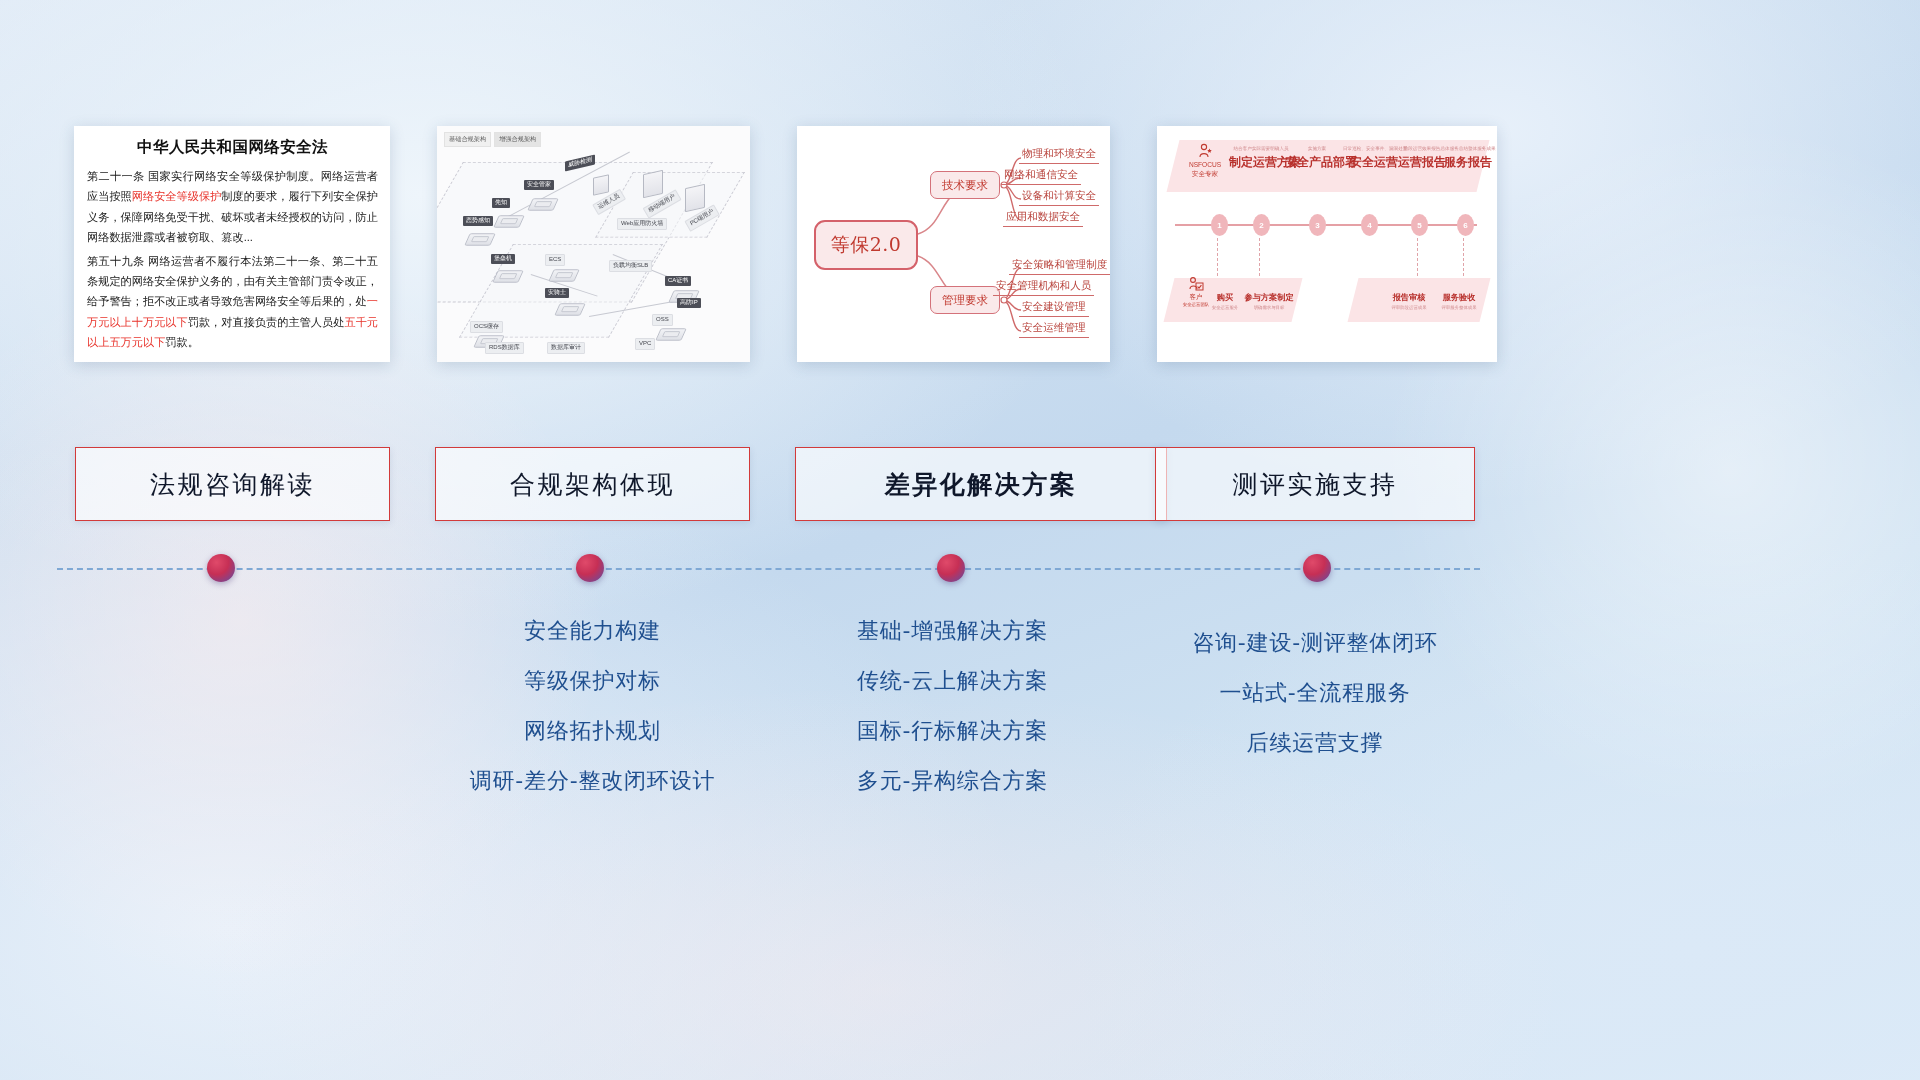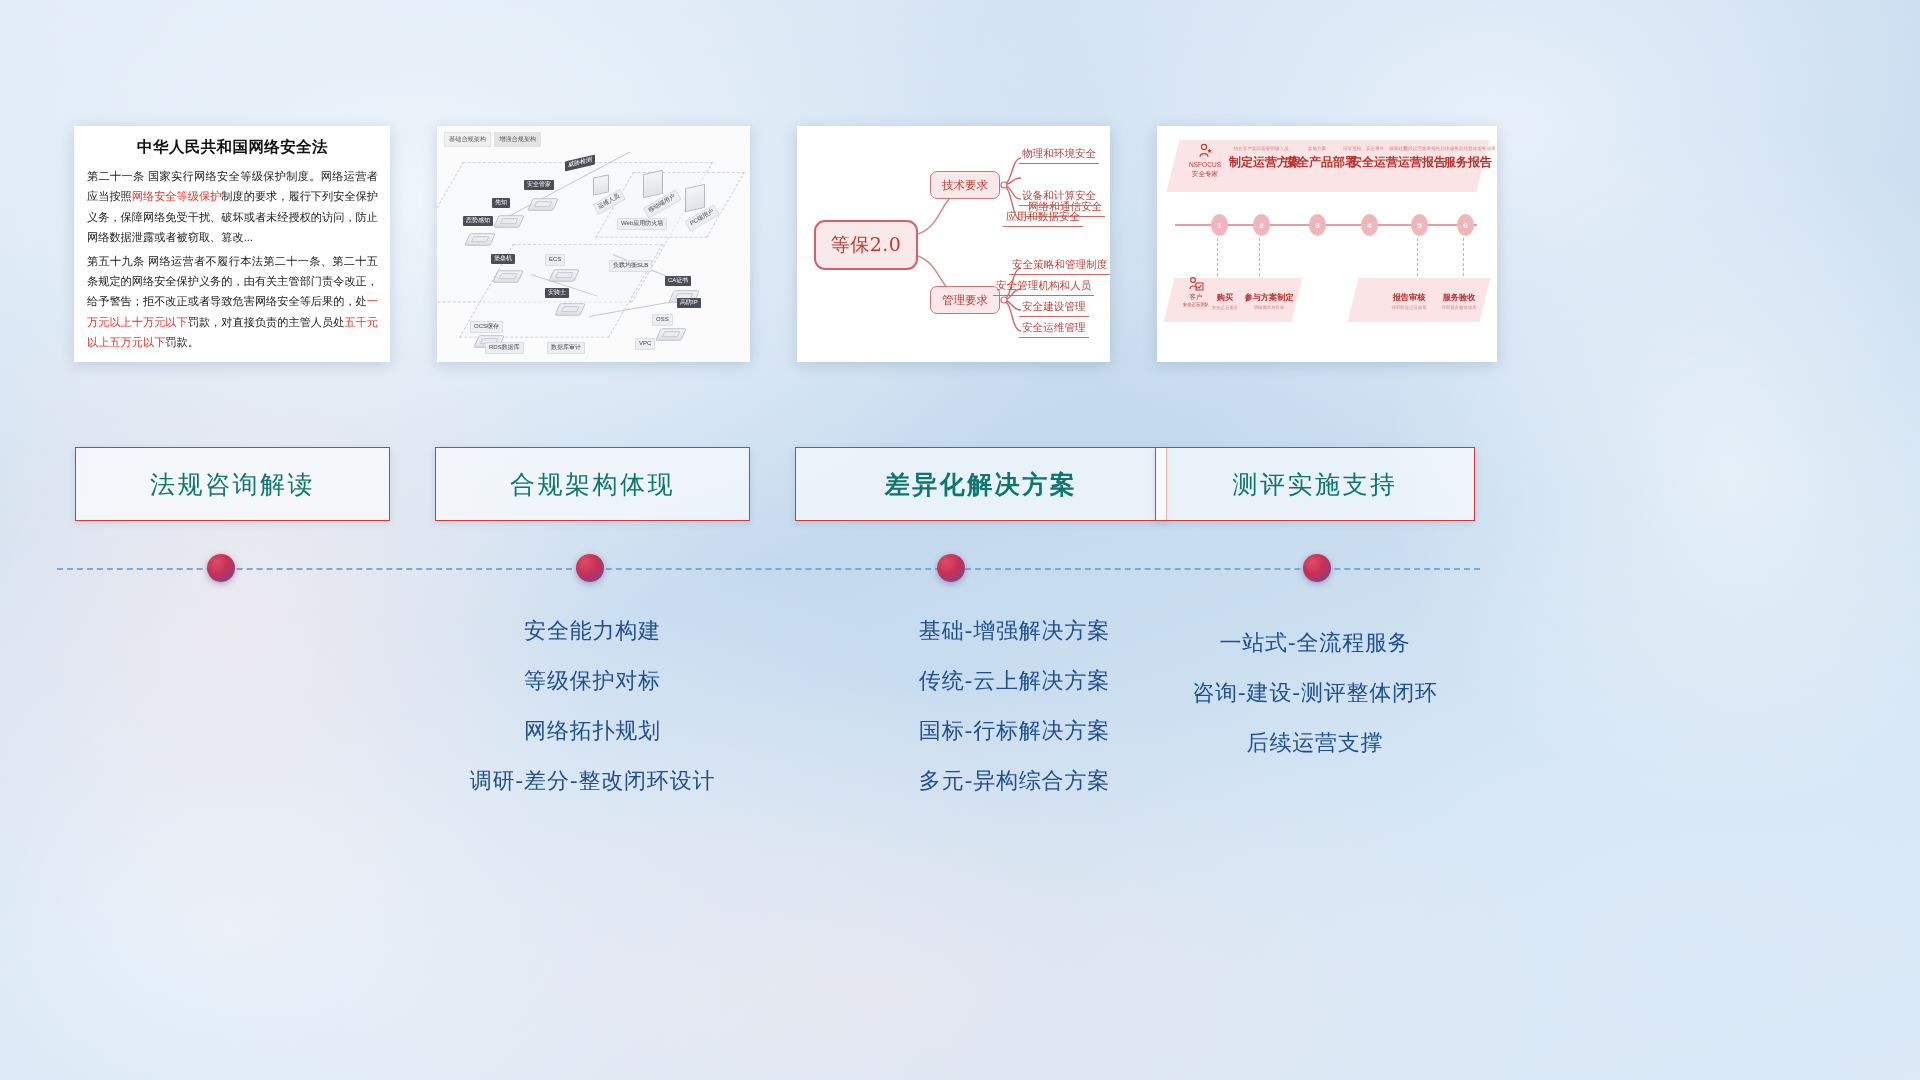--- a/index.html
+++ b/index.html
@@ -161,21 +161,21 @@
 
   
   .pillars { position: absolute; top: 447px; left: 0; width: 1920px; height: 76px; }
   .pillar {
     position: absolute; top: 0; height: 74px; background: rgba(255,255,255,0.62);
     border: 1.6px solid #d23a3a;
     display: flex; align-items: center; justify-content: center;
     box-shadow: 0 2px 7px rgba(50,80,120,0.13);
   }
   .pillar span {
-    font-size: 25px; color: #0f766e; letter-spacing: 2.5px;
+    font-size: 25px; color: #0f172a; letter-spacing: 2.5px;
     font-family: "DejaVu Sans", "Liberation Sans", sans-serif;
   }
   #pillar-0 { left: 75px;   width: 315px; }
   #pillar-1 { left: 435px;  width: 315px; }
   #pillar-2 { left: 795px;  width: 372px; font-weight: bold; }
   #pillar-3 { left: 1155px; width: 320px; }
 
   
   #timeline-axis {
     position: absolute; top: 568px; left: 57px; width: 1423px; height: 0;
@@ -194,21 +194,21 @@
   
   .cols { position: absolute; top: 606px; left: 0; width: 1920px; height: 200px; }
   .col { position: absolute; top: 0; text-align: center; }
   .col li {
     list-style: none; font-size: 22px; color: #1f4f8f; line-height: 50px;
     white-space: nowrap; letter-spacing: .8px;
     font-family: "DejaVu Sans", "Liberation Sans", sans-serif;
   }
   #col-0 { left: 75px;   width: 315px; }
   #col-1 { left: 435px;  width: 315px; }
-  #col-2 { left: 795px;  width: 315px; text-align: right; }
+  #col-2 { left: 795px;  width: 315px; }
   #col-3 { left: 1155px; width: 320px; top: 12px; }
 </style>
 </head>
 <body>
 
 <div id="bg-base"></div>
 <div id="bg-tint-left"></div>
 <div id="bg-tint-right"></div>
 <div id="bg-tint-bottom"></div>
 
@@ -334,21 +334,21 @@
         <circle cx="207" cy="59" r="3" fill="#fff" stroke="#cf6a6a" stroke-width="1.2"></circle>
         <circle cx="207" cy="174" r="3" fill="#fff" stroke="#cf6a6a" stroke-width="1.2"></circle>
       </svg>
 
       <div class="mm-root">等保2.0</div>
 
       <div class="mm-branch" id="mm-b-tech">技术要求</div>
       <div class="mm-branch" id="mm-b-mgmt">管理要求</div>
 
       <div class="mm-leaf" style="left:222px; top:21px;">物理和环境安全</div>
-      <div class="mm-leaf" style="left:228px; top:42px;margin-top:32px;">网络和通信安全</div>
+      <div class="mm-leaf" style="left:204px; top:42px;">网络和通信安全</div>
       <div class="mm-leaf" style="left:222px; top:63px;">设备和计算安全</div>
       <div class="mm-leaf" style="left:206px; top:84px;">应用和数据安全</div>
 
       <div class="mm-leaf" style="left:212px; top:132px;">安全策略和管理制度</div>
       <div class="mm-leaf" style="left:196px; top:153px;">安全管理机构和人员</div>
       <div class="mm-leaf" style="left:222px; top:174px;">安全建设管理</div>
       <div class="mm-leaf" style="left:222px; top:195px;">安全运维管理</div>
     </div>
   </div>
 
@@ -464,17 +464,17 @@
     <li>网络拓扑规划</li>
     <li>调研-差分-整改闭环设计</li>
   </ul>
   <ul class="col" id="col-2">
     <li>基础-增强解决方案</li>
     <li>传统-云上解决方案</li>
     <li>国标-行标解决方案</li>
     <li>多元-异构综合方案</li>
   </ul>
   <ul class="col" id="col-3">
+    <li>咨询-建设-测评整体闭环</li>
     <li>一站式-全流程服务</li>
-    <li>咨询-建设-测评整体闭环</li>
     <li>后续运营支撑</li>
   </ul>
 </div>
 
 </body></html>

